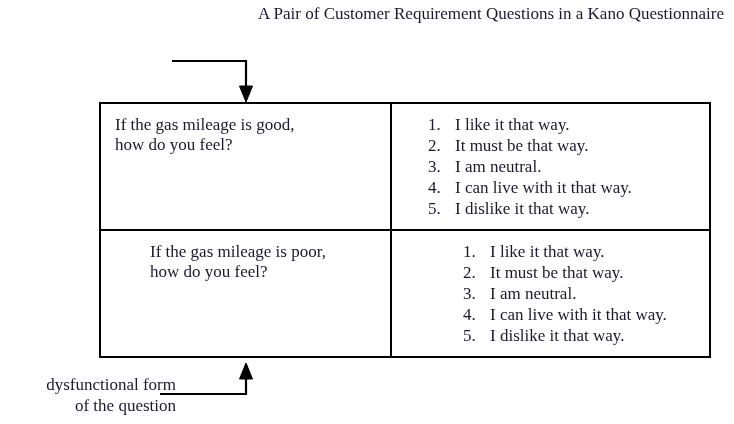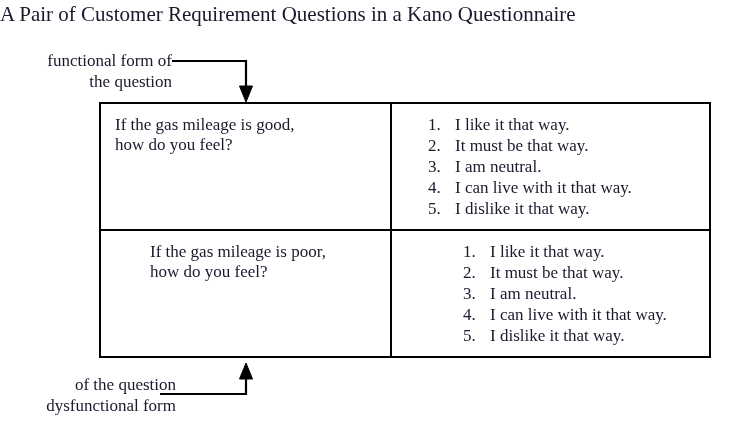--- a/index.html
+++ b/index.html
@@ -21,22 +21,22 @@
     position: absolute;
     inset: 0;
   }
 
   
   .fig-title {
     position: absolute;
     left: 0;
     top: 4px;
     width: 724px;
-    text-align: left;
-    font-size: 21px;
+    text-align: right;
+    font-size: 17px;
     line-height: 20px;
     white-space: nowrap;
   }
 
   
   .callout {
     position: absolute;
     font-size: 17px;
     line-height: 21px;
     text-align: right;
@@ -148,33 +148,29 @@
     flex: 0 0 27px;
   }
 </style>
 </head>
 <body>
 
 <div class="figure">
 
   <div class="fig-title">A Pair of Customer Requirement Questions in a Kano Questionnaire</div>
 
-  <div class="callout callout-functional">
-    <div>functional form of</div>
-    <div>the question</div>
-  </div>
 
   <svg class="leader leader-top" viewBox="0 0 110 54" width="110" height="54">
     <path d="M 12 9 L 86 9 L 86 36"></path>
     <polygon points="86,50 79.5,34 92.5,34"></polygon>
   </svg>
 
   <div class="callout callout-dysfunctional">
+    <div>dysfunctional form</div>
     <div>of the question</div>
-    <div>dysfunctional form</div>
   </div>
 
   <svg class="leader leader-bottom" viewBox="0 0 110 46" width="110" height="46">
     <path d="M 0 36 L 86 36 L 86 20"></path>
     <polygon points="86,5 79.5,21 92.5,21"></polygon>
   </svg>
 
   <div class="kano-table">
     <table>
       <tbody>

